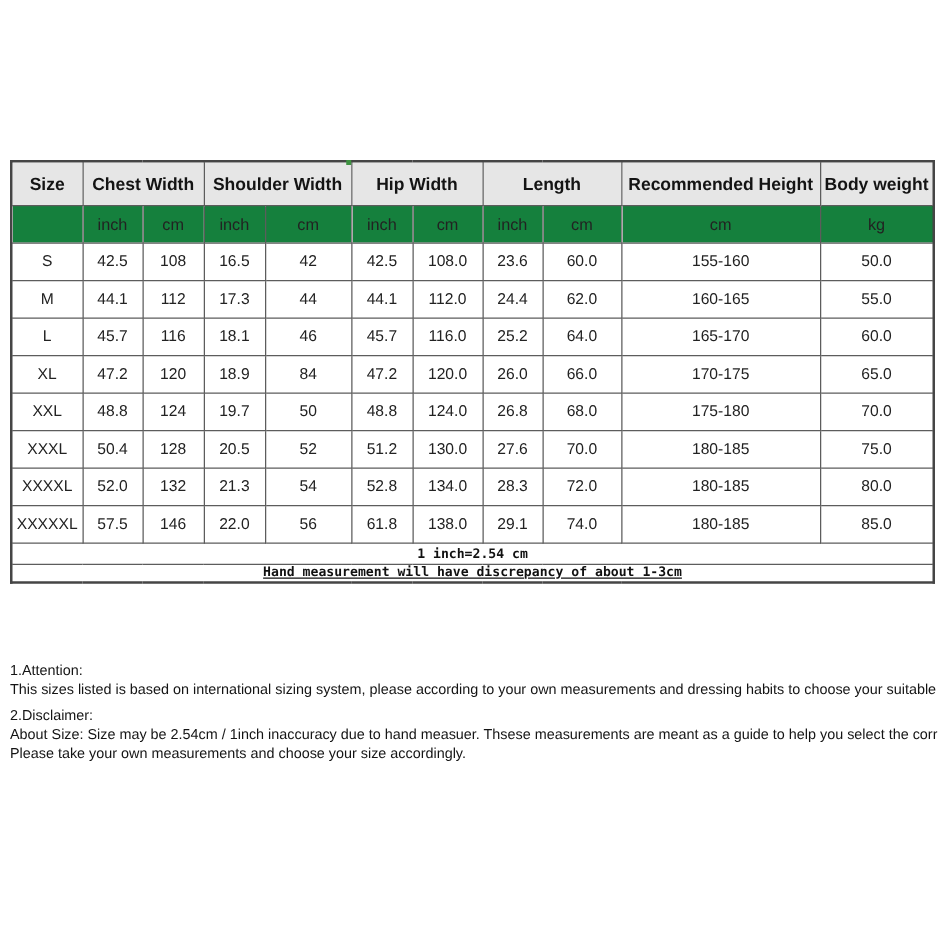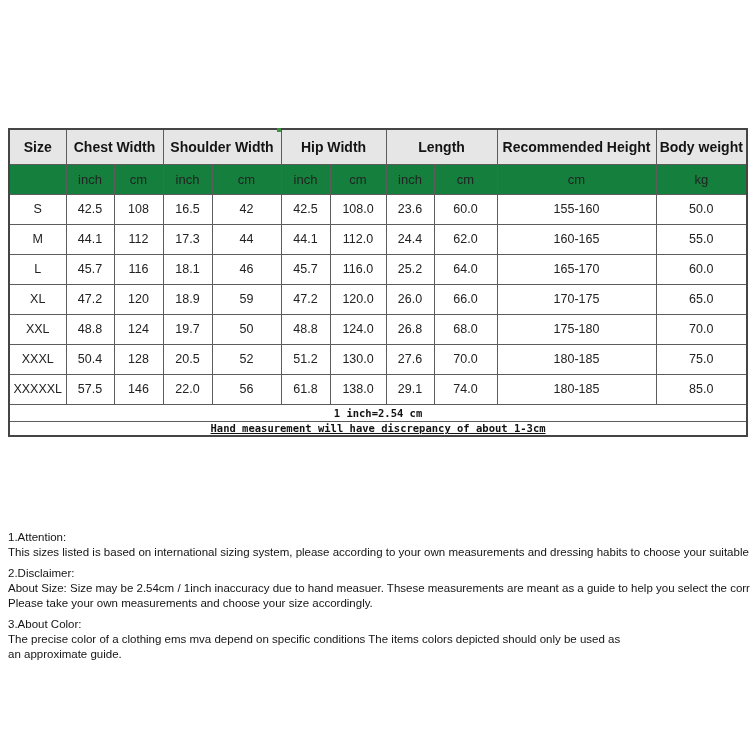--- a/index.html
+++ b/index.html
@@ -162,21 +162,21 @@
           <td>25.2</td>
           <td>64.0</td>
           <td>165-170</td>
           <td>60.0</td>
         </tr>
         <tr class="data-row">
           <td>XL</td>
           <td>47.2</td>
           <td>120</td>
           <td>18.9</td>
-          <td>59</td>
+          <td>84</td>
           <td>47.2</td>
           <td>120.0</td>
           <td>26.0</td>
           <td>66.0</td>
           <td>170-175</td>
           <td>65.0</td>
         </tr>
         <tr class="data-row">
           <td>XXL</td>
           <td>48.8</td>
@@ -197,20 +197,33 @@
           <td>20.5</td>
           <td>52</td>
           <td>51.2</td>
           <td>130.0</td>
           <td>27.6</td>
           <td>70.0</td>
           <td>180-185</td>
           <td>75.0</td>
         </tr>
         <tr class="data-row">
+          <td>XXXXL</td>
+          <td>52.0</td>
+          <td>132</td>
+          <td>21.3</td>
+          <td>54</td>
+          <td>52.8</td>
+          <td>134.0</td>
+          <td>28.3</td>
+          <td>72.0</td>
+          <td>180-185</td>
+          <td>80.0</td>
+        </tr>
+        <tr class="data-row">
           <td>XXXXXL</td>
           <td>57.5</td>
           <td>146</td>
           <td>22.0</td>
           <td>56</td>
           <td>61.8</td>
           <td>138.0</td>
           <td>29.1</td>
           <td>74.0</td>
           <td>180-185</td>
@@ -230,20 +243,15 @@
   <div class="notes">
       <div class="note-block">
         <div class="note-heading">1.Attention:</div>
         <div class="note-line">This sizes listed is based on international sizing system, please according to your own measurements and dressing habits to choose your suitable size.</div>
       </div>
       <div class="note-block">
         <div class="note-heading">2.Disclaimer:</div>
         <div class="note-line">About Size: Size may be 2.54cm / 1inch inaccuracy due to hand measuer. Thsese measurements are meant as a guide to help you select the correct size.</div>
         <div class="note-line">Please take your own measurements and choose your size accordingly.</div>
       </div>
-      <div class="note-block">
-        <div class="note-heading">3.About Color:</div>
-        <div class="note-line">The precise color of a clothing ems mva depend on specific conditions The items colors depicted should only be used as</div>
-        <div class="note-line">an approximate guide.</div>
-      </div>
     </div>
 
 </div>
 
 </body></html>

